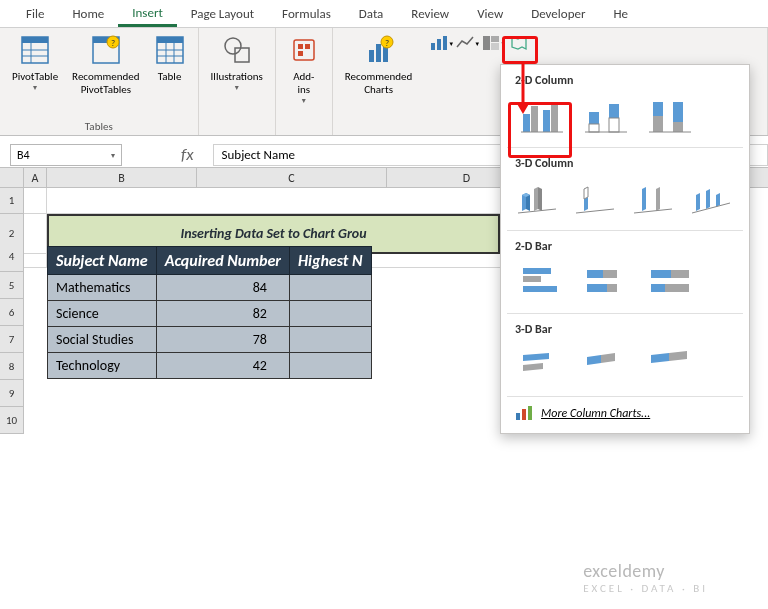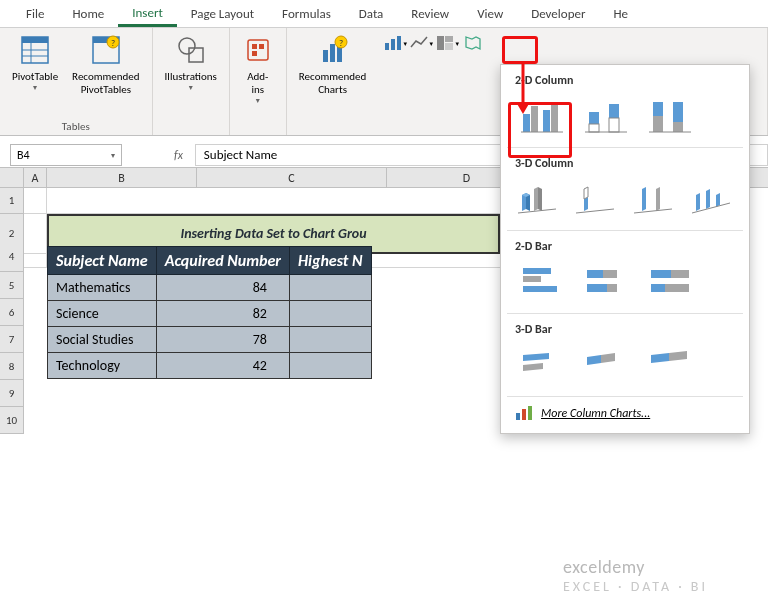--- a/index.html
+++ b/index.html
@@ -21,21 +21,21 @@
 
 
 .small-chart-btn { width: 24px; height: 20px; display:inline-flex; align-items:center; justify-content:center; cursor:pointer; margin: 1px; position:relative; }
 
 
 .red-box { position: absolute; border: 3px solid #e11; border-radius: 3px; z-index: 50; pointer-events: none; }
 
 
 .formula-bar { display: flex; height: 26px; border-bottom: 1px solid #c0c0c0; align-items:center; margin-top: 6px; }
 .namebox { width: 112px; height: 22px; border: 1px solid #b7b7b7; background:#fff; font-size:12px; padding: 2px 6px; margin-left: 10px; display:flex; justify-content:space-between; align-items:center; }
-.fx-label { font-style: italic; font-size: 12px; color:#666; margin: 0 12px; }
+.fx-label { font-style: italic; font-size: 17px; color:#666; margin: 0 19px; }
 .formula-input { flex:1; height: 22px; border: 1px solid #d0d0d0; background:#fff; font-size:13px; padding: 2px 8px; }
 
 
 .grid { position: relative; }
 .col-headers { display:flex; height:20px; background:#e6e6e6; border-bottom:1px solid #c0c0c0; font-size:12px; color:#333; }
 .col-headers div { border-right:1px solid #c0c0c0; text-align:center; line-height:20px; }
 .row { display:flex; height:26px; }
 .row-hdr { width:24px; background:#e6e6e6; border-right:1px solid #c0c0c0; border-bottom:1px solid #c0c0c0; text-align:center; font-size:11px; line-height:26px; color:#333; }
 .cell { border-right:1px solid #d4d4d4; border-bottom:1px solid #d4d4d4; }
 
@@ -52,21 +52,21 @@
 
 .chart-dropdown { position: absolute; left: 500px; top: 64px; width: 250px; background: #fff; border: 1px solid #c8c6c4; box-shadow: 0 4px 12px rgba(0,0,0,.25); z-index: 40; font-size: 12px; padding-bottom: 4px; }
 .chart-dropdown .section-label { font-weight: bold; padding: 8px 10px 4px 14px; font-size: 12px; color:#333; }
 .chart-dropdown .chart-row { display:flex; gap: 8px; padding: 2px 14px 10px 14px; }
 .chart-dropdown .mini { width: 56px; height: 44px; border: 1px solid transparent; display:flex; align-items:center; justify-content:center; cursor:pointer; }
 .chart-dropdown .sep { height:1px; background:#e0e0e0; margin: 0 6px; }
 .chart-dropdown .more { padding: 8px 14px; display:flex; align-items:center; gap:8px; cursor:pointer; }
 .chart-dropdown .more span { text-decoration: underline; font-style: italic; }
 
 .watermark { position:absolute; bottom: 14px; right: 60px; font-size: 18px; color: #b8b8b8; font-weight: 500; letter-spacing: .5px; }
-.watermark .sub { font-size: 14px; color:#c8c8c8; letter-spacing: 3px; display:block; text-align:right; }
+.watermark .sub { font-size: 11px; color:#c8c8c8; letter-spacing: 3px; display:block; text-align:right; }
 
 svg { display:block; }
 </style>
 </head>
 <body>
 
 <div class="ribbon-tabs">
   <div class="tab">File</div>
   <div class="tab">Home</div>
   <div class="tab active">Insert</div>
@@ -99,20 +99,33 @@
         <div class="icon">
           <svg width="32" height="32">
               <rect x="3" y="3" width="26" height="26" fill="none" stroke="#3b7cb5" stroke-width="1.5"></rect>
               <rect x="3" y="3" width="26" height="6" fill="#3b7cb5"></rect>
               <circle cx="23" cy="8" r="6" fill="#ffcc00" stroke="#c79500"></circle>
               <text x="23" y="12" font-size="9" text-anchor="middle" fill="#333">?</text>
             </svg>
         </div>
         <span style="white-space:pre">Recommended
 PivotTables</span>
+      </div>
+      <div class="big-btn">
+        <div class="icon">
+          <svg width="32" height="32">
+              <rect x="3" y="3" width="26" height="26" fill="none" stroke="#3b7cb5" stroke-width="1.5"></rect>
+              <rect x="3" y="3" width="26" height="6" fill="#3b7cb5"></rect>
+              <line x1="12" y1="3" x2="12" y2="29" stroke="#3b7cb5"></line>
+              <line x1="20" y1="3" x2="20" y2="29" stroke="#3b7cb5"></line>
+              <line x1="3" y1="16" x2="29" y2="16" stroke="#3b7cb5"></line>
+              <line x1="3" y1="22" x2="29" y2="22" stroke="#3b7cb5"></line>
+            </svg>
+        </div>
+        <span>Table</span>
       </div>
     </div>
     <div class="group-label">Tables</div>
   </div>
 
   <div class="ribbon-group">
     <div class="buttons">
       <div class="big-btn">
         <div class="icon">
           <svg width="32" height="32">

